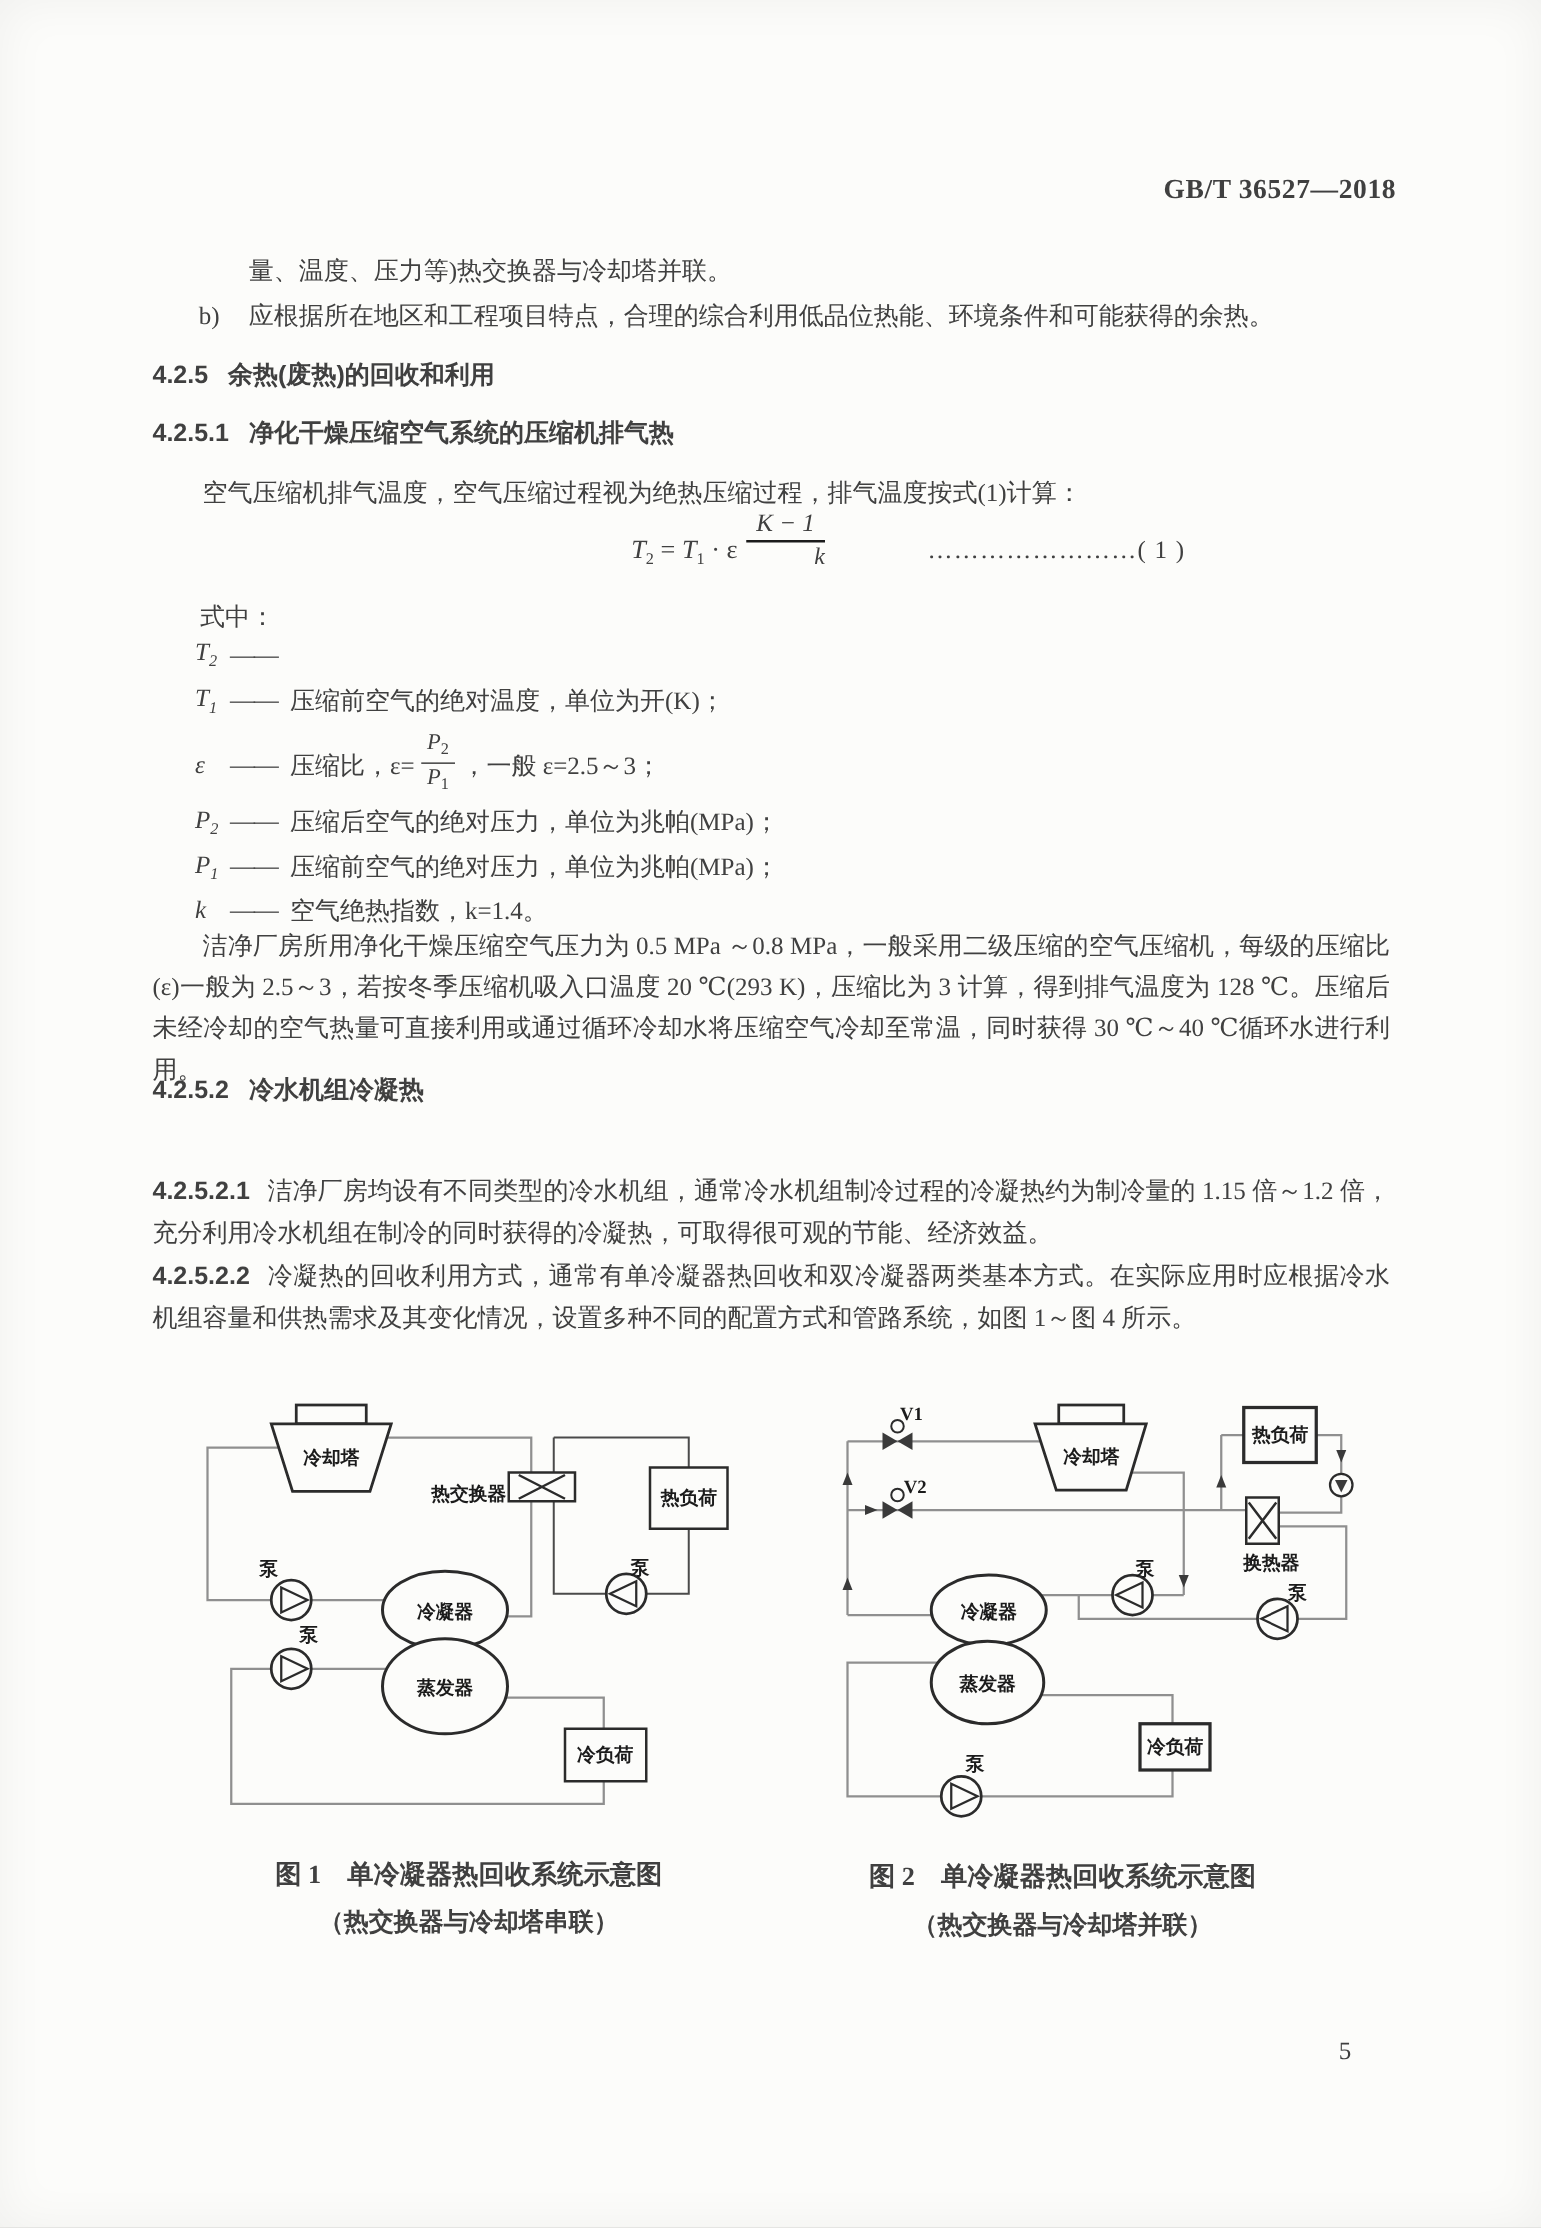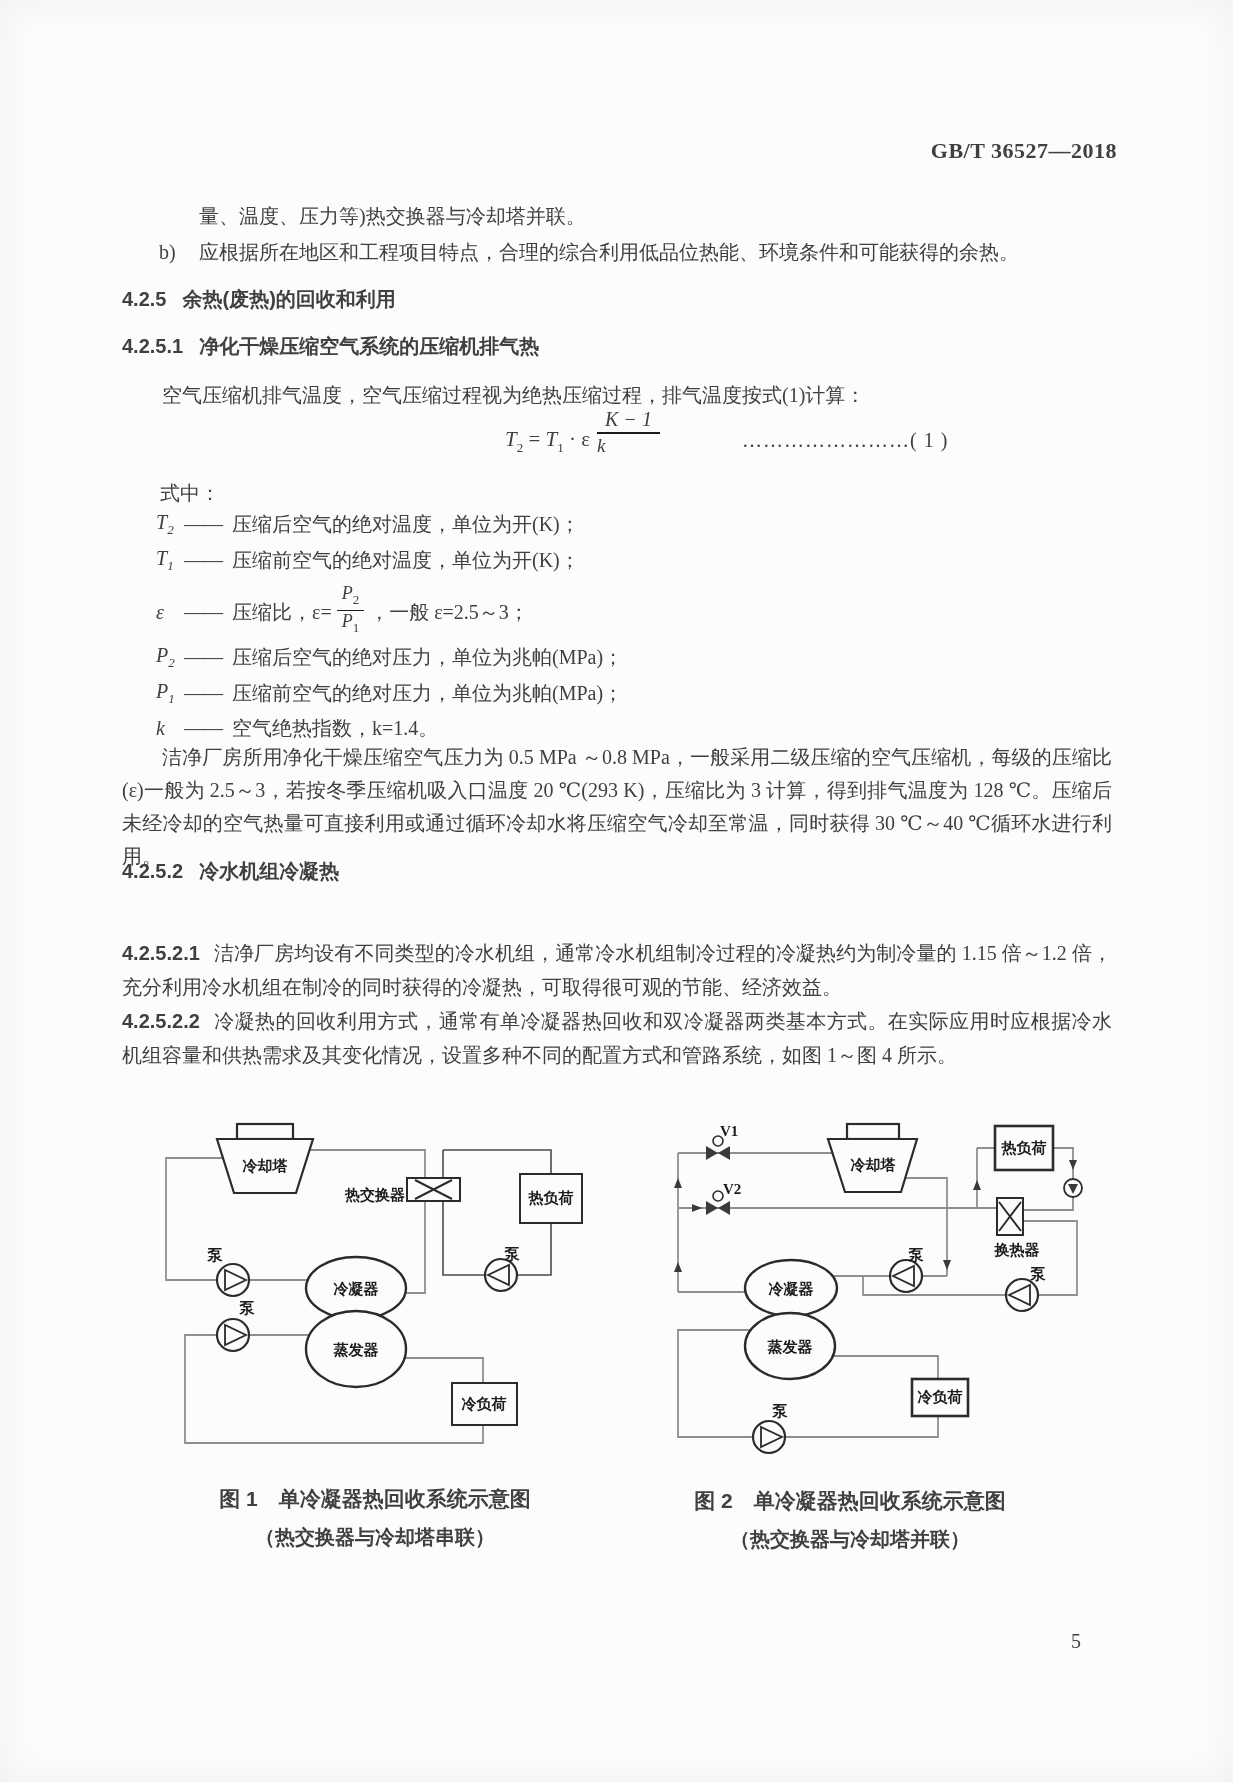--- a/index.html
+++ b/index.html
@@ -22,41 +22,41 @@
   .para{position:absolute;left:122px;width:990px;font-size:20px;line-height:33px;text-align:justify;}
   #para1{top:379px;text-indent:40px;width:900px;}
   #para2{top:741px;text-indent:40px;}
   #p42521{top:936px;line-height:34px;}
   #p42522{top:1004px;line-height:34px;}
   .clause-num{font-family:"Liberation Sans","DejaVu Sans",sans-serif;font-weight:bold;margin-right:14px;}
   
   .formula{position:absolute;left:505px;top:417px;font-size:21px;white-space:nowrap;}
   .var{font-style:italic;}
   .formula sub{font-size:13px;}
-  .frac{display:inline-block;vertical-align:middle;text-align:left;margin-left:7px;position:relative;top:-9px;}
+  .frac{display:inline-block;vertical-align:middle;text-align:right;margin-left:7px;position:relative;top:-9px;}
   .frac .fnum{display:block;font-size:20px;font-style:italic;border-bottom:2px solid #1b1b1b;padding:0 8px 1px;}
   .frac .fden{display:block;font-size:19px;font-style:italic;padding-top:1px;}
   .dots{position:absolute;left:742px;top:429px;font-size:20px;letter-spacing:1px;white-space:nowrap;}
   .where{position:absolute;left:160px;top:480px;font-size:20px;}
   
   .term{position:absolute;left:156px;font-size:20px;display:flex;align-items:center;white-space:nowrap;}
   .term .sym{font-style:italic;min-width:26px;}
   .term sub{font-size:13px;}
   .term .dash{margin:0 10px 0 2px;letter-spacing:-1px;}
   #t1{top:511px}#t2{top:547px}#teps{top:585px}#tp2{top:644px}#tp1{top:680px}#tk{top:715px}
   .sfrac{display:inline-block;text-align:center;vertical-align:middle;margin:0 5px;position:relative;top:-2px;}
   .sfrac .n{display:block;font-size:18px;line-height:21px;border-bottom:1.5px solid #1b1b1b;padding:0 5px;}
   .sfrac .d{display:block;font-size:18px;line-height:21px;}
   
   .fig{position:absolute;}
   #fig1{left:150px;top:1108px;}
   #fig2{left:620px;top:1108px;}
   .figlabel{font-family:"Liberation Serif","DejaVu Serif",serif;font-size:15px;font-weight:bold;fill:#1b1b1b;}
   .vlabel{font-family:"Liberation Serif","DejaVu Serif",serif;font-size:15px;font-weight:bold;fill:#1b1b1b;}
-  .caption{position:absolute;text-align:center;font-family:Liberation Sans, sans-serif;font-weight:bold;}
+  .caption{position:absolute;text-align:center;font-family:Liberation Serif, serif;font-weight:bold;}
   .caption .c1{font-size:21px;}
   .caption .c2{font-size:20px;margin-top:11px;}
   #cap1{left:140px;top:1485px;width:470px;}
   #cap2{left:620px;top:1487px;width:460px;}
   .pagenum{position:absolute;left:1071px;top:1630px;font-size:20px;}
 </style>
 </head>
 <body>
 
 <div class="page">
@@ -88,21 +88,20 @@
   </div>
   <div class="dots">
     <span>……………………</span><span>( 1 )</span>
   </div>
 
   <div class="where">式中：</div>
 
   <div class="term" id="t1">
     <span class="sym"><span class="var">T</span><sub>2</sub></span>
     <span class="dash">——</span>
-    <span>压缩后空气的绝对温度，单位为开(K)；</span>
   </div>
   <div class="term" id="t2">
     <span class="sym"><span class="var">T</span><sub>1</sub></span>
     <span class="dash">——</span>
     <span>压缩前空气的绝对温度，单位为开(K)；</span>
   </div>
   <div class="term" id="teps">
     <span class="sym">ε</span>
     <span class="dash">——</span>
     <span>压缩比，ε=</span>

